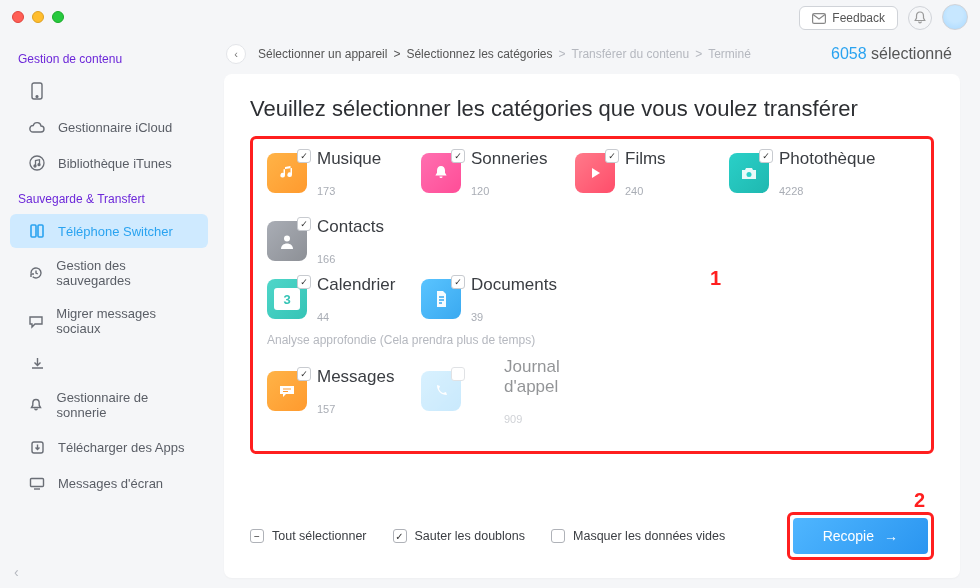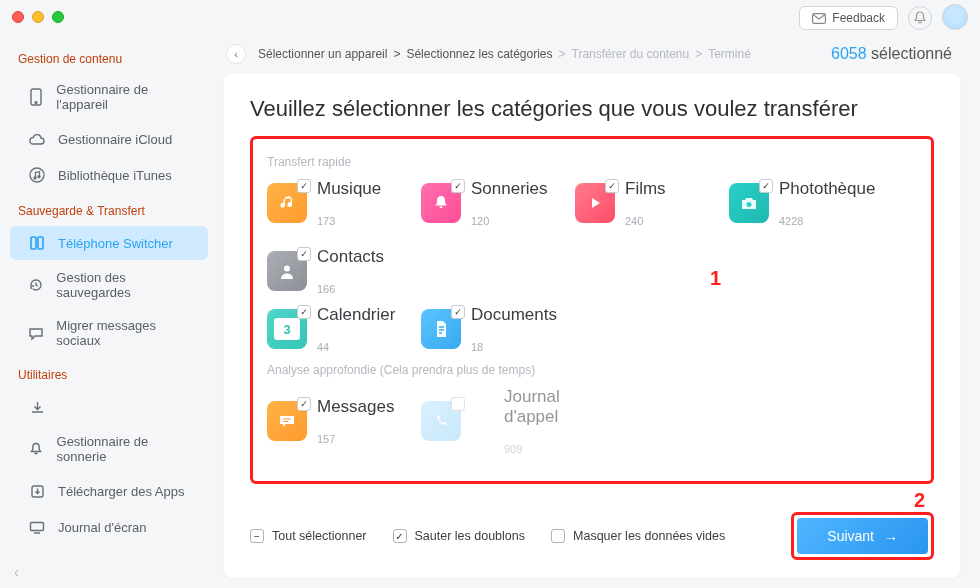--- a/index.html
+++ b/index.html
@@ -10,21 +10,21 @@
   .dot { width: 12px; height: 12px; border-radius: 50%; }
   .dot.red { background:#ff5f56; border:0.5px solid #e0443e; }
   .dot.yellow { background:#ffbd2e; border:0.5px solid #dea123; }
   .dot.green { background:#27c93f; border:0.5px solid #1aab29; }
   .title-right { display:flex; align-items:flex-end; gap:10px; }
   .feedback-btn { display:flex; align-items:center; gap:6px; border:1px solid #d0d3d8; background:#fff; border-radius:6px; padding:4px 12px; font-size:12px; color:#555; cursor:pointer; }
   .bell { width:24px; height:24px; border:1px solid #d0d3d8; border-radius:50%; display:flex; align-items:center; justify-content:center; color:#888; }
   .avatar { width:26px; height:26px; border:1px solid #d0d3d8; border-radius:50%; background:radial-gradient(circle at 50% 40%, #c7e7ff 40%, #a8d8ff 100%); }
   .body { flex:1; display:flex; }
   .sidebar { width:218px; padding: 8px 0; background:#f5f6f8; }
-  .side-head { font-size:12px; color:#c2410c; padding:10px 18px 6px; }
+  .side-head { font-size:12px; color:#6d28d9; padding:10px 18px 6px; }
   .side-item { display:flex; align-items:center; gap:12px; padding:8px 18px; font-size:13px; color:#5a5e66; cursor:pointer; border-radius:6px; margin:2px 10px; }
   .side-item.active { background:#cfeaff; color:#2aa3f0; }
   .side-icon { width:18px; height:18px; display:flex; align-items:center; justify-content:center; color:#6a6e76; }
   .side-item.active .side-icon { color:#2aa3f0; }
   .main { flex:1; padding: 6px 20px 10px 6px; display:flex; flex-direction:column; }
   .crumbs-row { display:flex; justify-content:space-between; align-items:center; padding:4px 8px 10px 2px; }
   .crumbs { display:flex; align-items:center; gap:6px; font-size:12px; color:#555; }
   .crumbs .muted { color:#b5b8bf; }
   .crumbs .back { width:20px; height:20px; border-radius:50%; background:#fff; border:1px solid #e3e5e9; display:flex; align-items:center; justify-content:center; font-size:11px; color:#777; margin-right:6px; }
   .selcount { font-size:16px; color:#555; }
@@ -93,21 +93,20 @@
   <div class="body">
     <div class="sidebar">
       <div class="side-head">Gestion de contenu</div>
       <div class="side-item">
         <span class="side-icon">
             <svg width="14" height="18" viewBox="0 0 14 18" fill="none" stroke="currentColor" stroke-width="1.4">
               <rect x="2" y="1" width="10" height="16" rx="2"></rect>
               <circle cx="7" cy="14.5" r="0.9" fill="currentColor"></circle>
             </svg>
           </span>
-        <span>Gestionnaire de l'appareil</span>
       </div>
       <div class="side-item">
         <span class="side-icon">
             <svg width="18" height="12" viewBox="0 0 18 12" fill="none" stroke="currentColor" stroke-width="1.4">
               <path d="M5 11h8a3 3 0 0 0 0-6 4 4 0 0 0-7.8-.5A3 3 0 0 0 5 11z"></path>
             </svg>
           </span>
         <span>Gestionnaire iCloud</span>
       </div>
       <div class="side-item">
@@ -144,21 +143,20 @@
       </div>
       <div class="side-item">
         <span class="side-icon">
             <svg width="16" height="15" viewBox="0 0 16 15" fill="none" stroke="currentColor" stroke-width="1.4">
               <path d="M2 3h12v7H7l-3 3V10H2z"></path>
             </svg>
           </span>
         <span>Migrer messages sociaux</span>
       </div>
 
-      <div class="side-head">Utilitaires</div>
       <div class="side-item">
         <span class="side-icon">
             <svg width="15" height="15" viewBox="0 0 15 15" fill="none" stroke="currentColor" stroke-width="1.4">
               <path d="M7.5 2v7M4.5 6.5l3 3 3-3M2 12h11"></path>
             </svg>
           </span>
       </div>
       <div class="side-item">
         <span class="side-icon">
             <svg width="14" height="15" viewBox="0 0 14 15" fill="none" stroke="currentColor" stroke-width="1.4">
@@ -177,21 +175,21 @@
           </span>
         <span>Télécharger des Apps</span>
       </div>
       <div class="side-item">
         <span class="side-icon">
             <svg width="16" height="13" viewBox="0 0 16 13" fill="none" stroke="currentColor" stroke-width="1.4">
               <rect x="1.5" y="1.5" width="13" height="8" rx="1"></rect>
               <path d="M5 12h6"></path>
             </svg>
           </span>
-        <span>Journal d'écran</span>
+        <span>Messages d'écran</span>
       </div>
     </div>
 
     <div class="main">
       <div class="crumbs-row">
         <div class="crumbs">
           <span class="back">‹</span>
           <span>Sélectionner un appareil</span>
           <span>&gt;</span>
           <span>Sélectionnez les catégories</span>
@@ -203,21 +201,20 @@
         <div class="selcount">
           <span class="num">6058</span>
           <span>sélectionné</span>
         </div>
       </div>
 
       <div class="panel">
         <h1>Veuillez sélectionner les catégories que vous voulez transférer</h1>
 
         <div class="catbox">
-          <div class="group-head">Transfert rapide</div>
           <div class="cat-row">
             <div class="cat">
               <div class="tile music">
                   <svg width="18" height="18" viewBox="0 0 18 18" fill="#fff">
                     <path d="M7 3v8.2a2.3 2.3 0 1 1-1.5-2.1V5.2L14 4v6.7a2.3 2.3 0 1 1-1.5-2.1V2L7 3z"></path>
                   </svg>
                   <span class="chk">✓</span>
                 </div>
               <div class="cat-text">
                   <div class="nm">Musique</div>
@@ -289,21 +286,21 @@
             <div class="cat">
               <div class="tile doc">
                   <svg width="15" height="18" viewBox="0 0 15 18" fill="#fff">
                     <path d="M3 1h6l3 3v13H3z" opacity="0.95"></path>
                     <path d="M5 7h5M5 10h5M5 13h3" stroke="#3aa9f0" stroke-width="1.3"></path>
                   </svg>
                   <span class="chk">✓</span>
                 </div>
               <div class="cat-text">
                   <div class="nm">Documents</div>
-                  <div class="ct">18</div>
+                  <div class="ct">39</div>
                 </div>
             </div>
           </div>
 
           <div class="group-head">Analyse approfondie (Cela prendra plus de temps)</div>
           <div class="cat-row">
             <div class="cat">
               <div class="tile msg">
                   <svg width="18" height="15" viewBox="0 0 18 15" fill="#fff">
                     <path d="M2 2h14v8H8l-3 3V10H2z"></path>
@@ -343,21 +340,21 @@
               <span>Sauter les doublons</span>
             </div>
             <div class="opt">
               <span class="cbx"></span>
               <span>Masquer les données vides</span>
             </div>
           </div>
           <div class="next-wrap">
             <div class="annot2">2</div>
             <button class="next-btn">
-              <span>Suivant</span>
+              <span>Recopie</span>
               <span>→</span>
             </button>
           </div>
         </div>
       </div>
     </div>
   </div>
   <span class="collapse">‹</span>
 </div>
 

